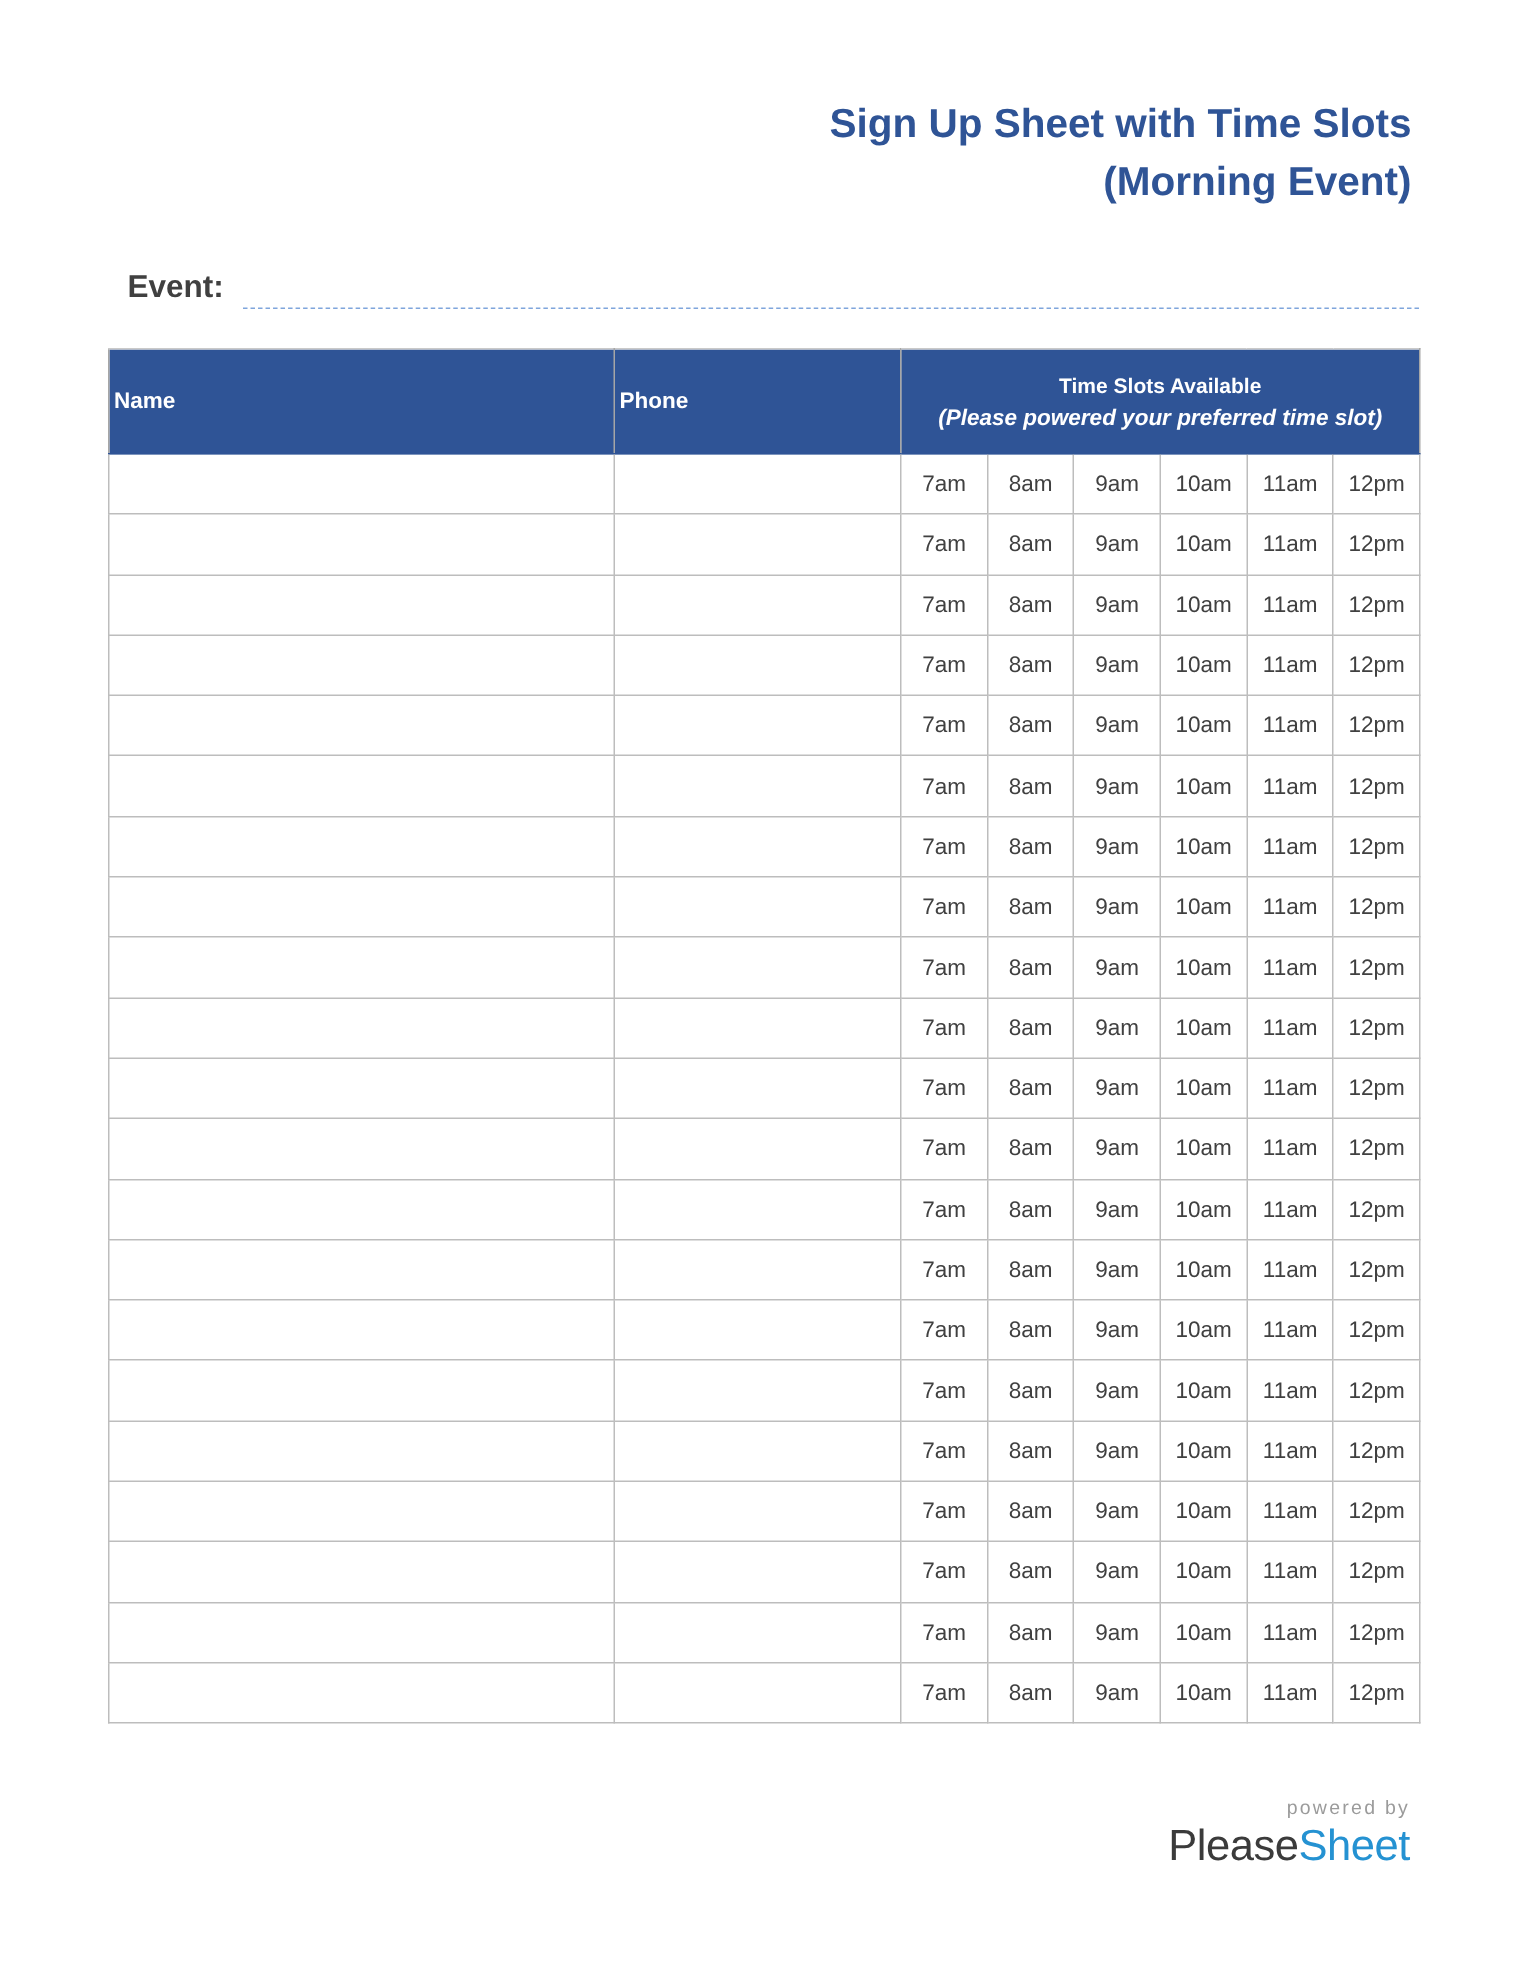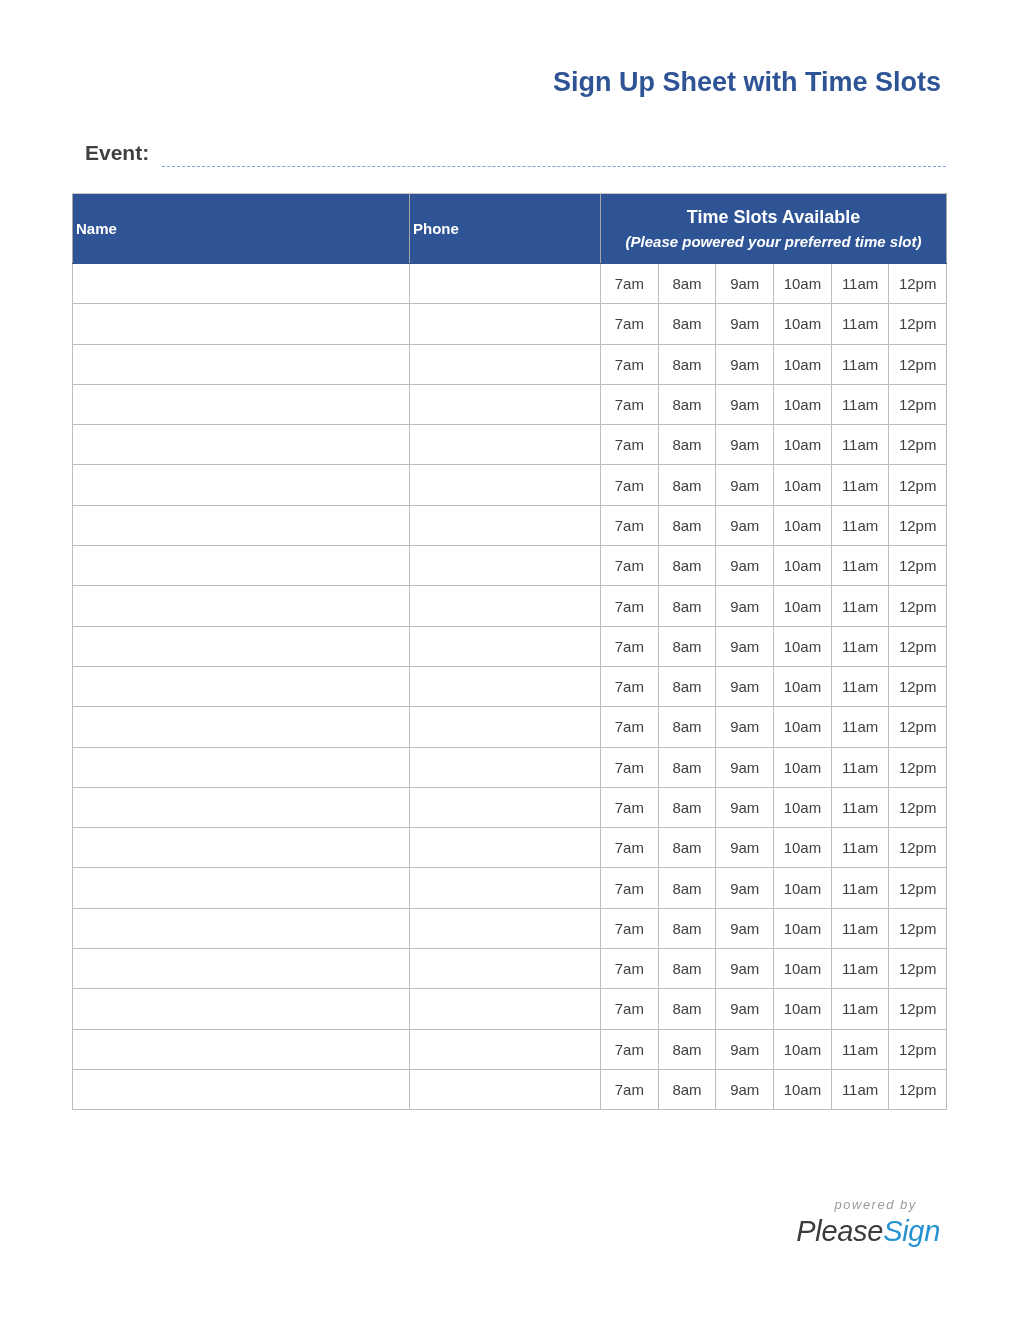--- a/index.html
+++ b/index.html
@@ -66,43 +66,42 @@
     border-bottom: 1px solid var(--header-blue);
     font-weight: bold;
     vertical-align: middle;
   }
   th.th-name, th.th-phone {
     text-align: left;
     padding-left: 3px;
     font-size: 15px;
   }
   th.th-slots { text-align: center; padding: 0 4px; }
-  .ts-title { font-size: 18px; font-weight: bold; }
+  .ts-title { font-size: 14px; font-weight: bold; }
   .ts-sub { font-size: 15px; font-weight: bold; font-style: italic; margin-top: 5px; }
 
   tbody tr { height: 40.3px; }
   tbody td {
     border: 1px solid var(--grid-border);
     background: #ffffff;
     padding: 0;
   }
   td.slot-cell {
     text-align: center;
     font-size: 15px;
     color: var(--text-dark);
     vertical-align: middle;
   }
 
   
   .footer {
     position: absolute;
     top: 1197px;
     right: 80px;
-    text-align: center;
-    font-style: italic;
+    text-align: right;
   }
   .powered {
     color: var(--muted-gray);
     font-size: 13px;
     letter-spacing: 1.5px;
     padding-left: 15px;
   }
   .brand {
     margin-top: 3px;
     font-size: 29px;
@@ -112,20 +111,21 @@
   }
   .brand .brand-blue { color: var(--brand-blue); }
 </style>
 </head>
 <body>
 
 <div class="page">
 
   <div class="title-block">
     <div>Sign Up Sheet with Time Slots</div>
+    <div>(Morning Event)</div>
   </div>
 
   <div class="fields">
     <div class="field-row">
       <span class="field-label">Event:</span>
       <span class="field-line"></span>
     </div>
   </div>
 
   <table class="signup-table">
@@ -378,16 +378,16 @@
     <td class="slot-cell">9am</td>
     <td class="slot-cell">10am</td>
     <td class="slot-cell">11am</td>
     <td class="slot-cell">12pm</td>
   </tr>
 </tbody>
   </table>
 
   <div class="footer">
     <div class="powered">powered by</div>
-    <div class="brand"><span>Please</span><span class="brand-blue">Sign</span></div>
+    <div class="brand"><span>Please</span><span class="brand-blue">Sheet</span></div>
   </div>
 
 </div>
 
 </body></html>

